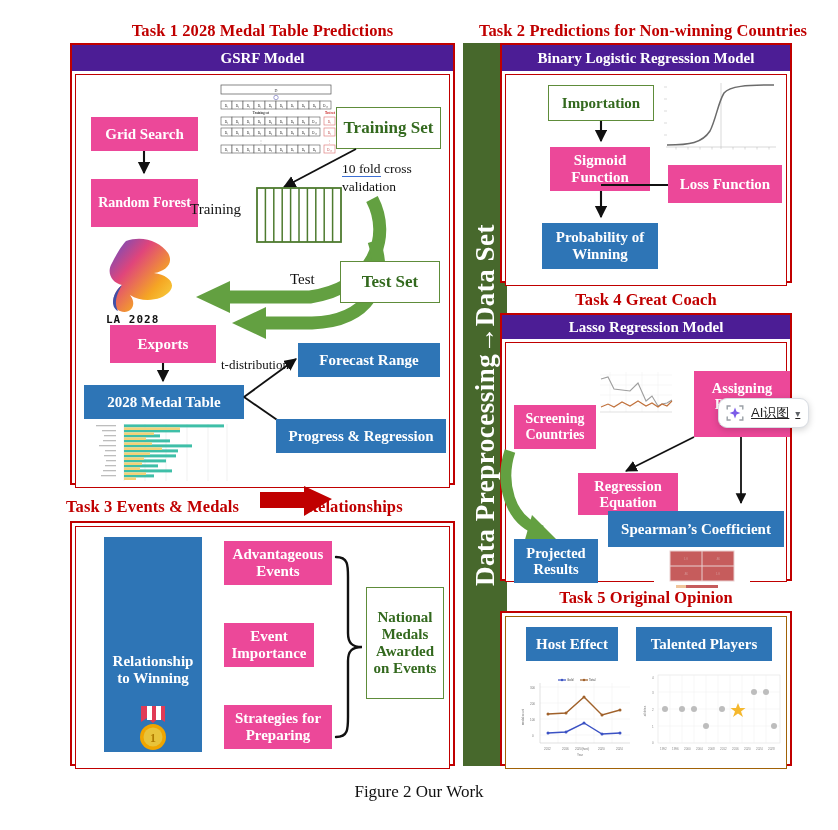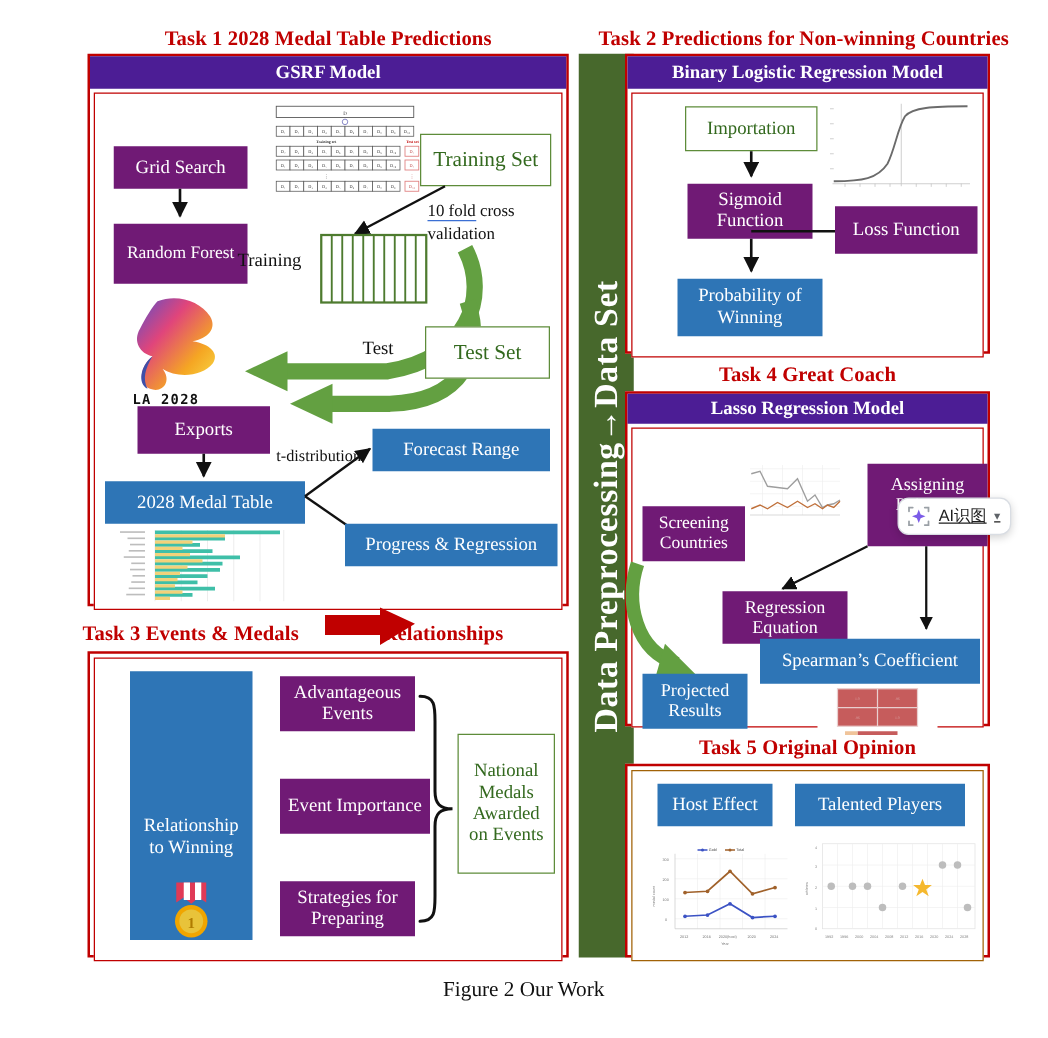--- a/index.html
+++ b/index.html
@@ -13,22 +13,22 @@
 
   
   .panel{border:2.5px solid #C00000;background:#fff;}
   .panel-head{background:#4c1d95;color:#fff;font-weight:700;text-align:center;
               font-size:15px;line-height:1;display:flex;align-items:center;
               justify-content:center;}
   .panel-body{position:relative;background:#fff;}
 
   
   .box{display:flex;align-items:center;justify-content:center;text-align:center;
-       font-weight:400;line-height:1.12;padding:2px 4px;}
-  .box-green{background:#701a75;color:#ffffff;}
+       font-weight:700;line-height:1.12;padding:2px 4px;}
+  .box-green{background:#ec4899;color:#ffffff;}
   .box-blue{background:#2E75B6;color:#ffffff;}
   .box-outline{background:#ffffff;color:#33691E;border:1.6px solid #5E8C3A;}
 
   
   .band{background:#47682C;}
   .band-label{position:absolute;left:50%;top:50%;
               transform:translate(-50%,-50%) rotate(-90deg);
               transform-origin:center center;white-space:nowrap;
               color:#ffffff;font-weight:700;font-size:27px;letter-spacing:.5px;}
 
@@ -477,21 +477,21 @@
       <path d="M9 2 L33 2 L33 18 L27 14 L21 19 L15 14 L9 18 Z" fill="#E03A56"></path>
       <rect x="15" y="2" width="5" height="14" fill="#ffffff"></rect>
       <rect x="24" y="2" width="5" height="14" fill="#ffffff"></rect>
       <circle cx="21" cy="33" r="13" fill="#F0A500"></circle>
       <circle cx="21" cy="33" r="9.5" fill="#E8C33A"></circle>
       <text x="21" y="38" text-anchor="middle" font-size="12" font-weight="700" fill="#B07B00" font-family="'Liberation Serif',serif">1</text>
     </svg>
 
     <div class="abs box box-green" style="left:148px;top:14px;width:108px;height:44px;font-size:15px;">Advantageous Events</div>
 
-    <div class="abs box box-green" style="left:148px;top:96px;width:120px;height:44px;font-size:15px;">Event Importance</div>
+    <div class="abs box box-green" style="left:148px;top:96px;width:90px;height:44px;font-size:15px;">Event Importance</div>
 
     <div class="abs box box-green" style="left:148px;top:178px;width:108px;height:44px;font-size:15px;">Strategies for Preparing</div>
 
     <svg class="abs" style="left:258px;top:26px;width:32px;height:188px;" viewBox="0 0 32 188">
       <path d="M2 4 C14 4 14 12 14 24 L14 80 C14 90 18 94 28 94
                C18 94 14 98 14 108 L14 164 C14 176 14 184 2 184" fill="none" stroke="#111" stroke-width="2.4" stroke-linecap="round"></path>
     </svg>
 
     <div class="abs box box-outline" style="left:290px;top:60px;width:78px;height:112px;font-size:15px;">National Medals Awarded on Events</div>
   </div>

